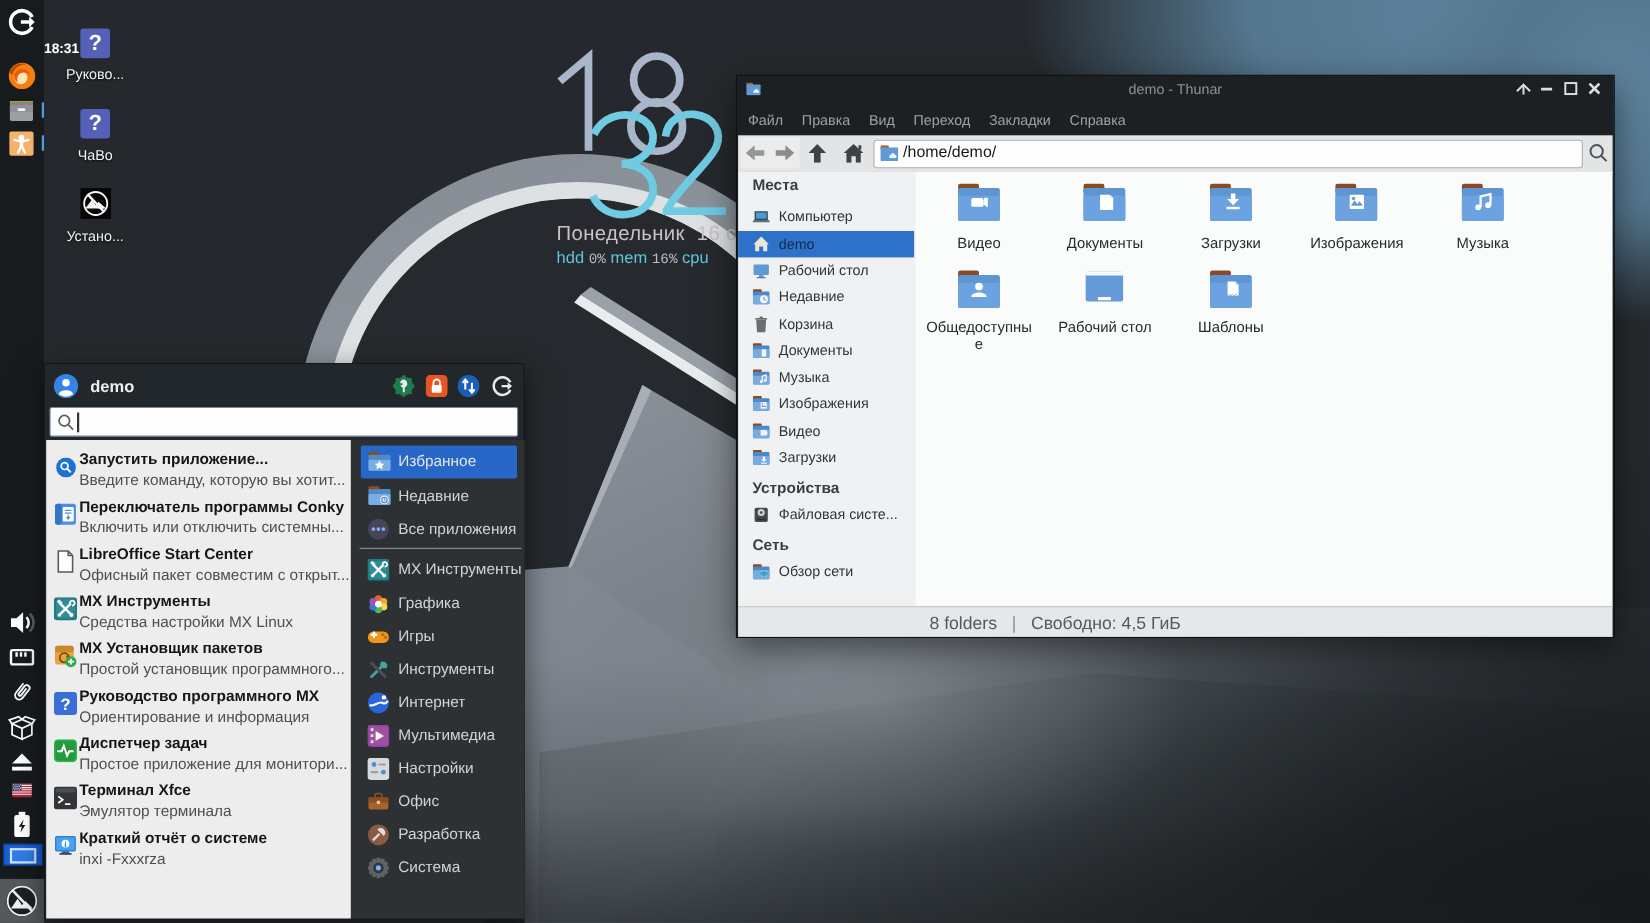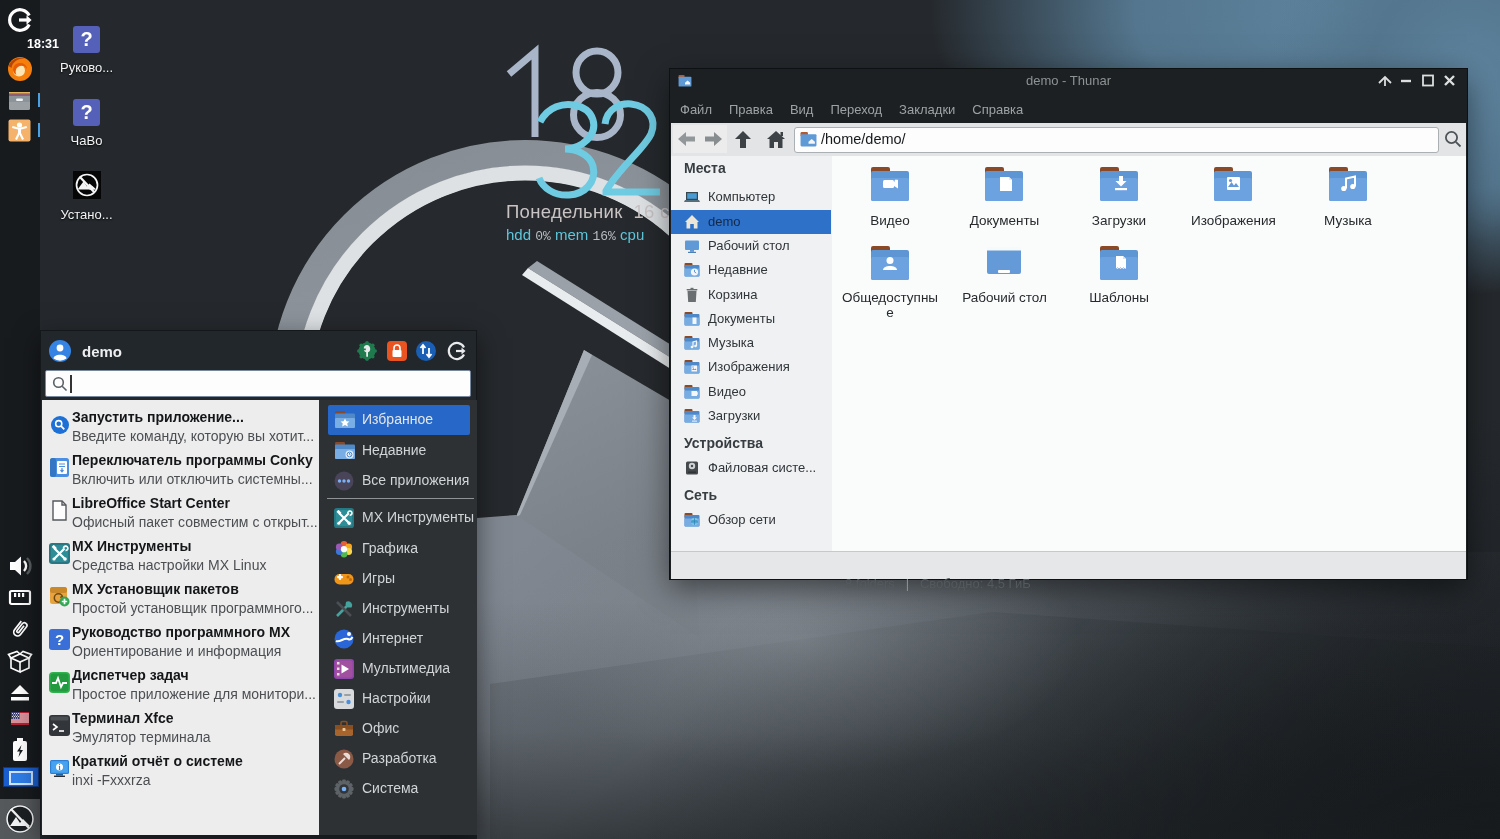--- a/index.html
+++ b/index.html
@@ -120,21 +120,21 @@
  </svg>
  <div class="abs" style="left:43px;top:207px;width:87px;text-align:center;text-shadow:0 1px 2px #000;">Устано...</div>
 </div>
 
 <div id="panel" class="abs" style="left:0;top:0;width:40px;height:839px;background:#181b1e;">
  <svg class="abs" style="left:7px;top:7px;" width="26" height="26" viewBox="0 0 26 26">
    <path d="M22.2,8.5 A10.3,10.3 0 1 0 22.2,17.5" fill="none" stroke="#fff" stroke-width="3.2"></path>
    <line x1="12" y1="13" x2="22" y2="13" stroke="#fff" stroke-width="3.2"></line>
    <path d="M19.5,8.2 L24.6,13 L19.5,17.8 Z" fill="#fff"></path>
  </svg>
- <div class="abs" style="left:3px;top:37px;width:40px;text-align:center;color:#fff;font-weight:bold;font-size:12.5px;padding-left:20px;">18:31</div>
+ <div class="abs" style="left:16px;top:37px;width:40px;text-align:center;color:#fff;font-weight:bold;font-size:12.5px;padding-left:20px;">18:31</div>
  <svg class="abs" style="left:7px;top:56px;" width="26" height="26" viewBox="0 0 26 26">
    <circle cx="13" cy="13" r="12" fill="#f57e0d"></circle>
    <path d="M1.5,10 C4,3 12,0 18,2.5 C10,2 5,7 4.5,12 Z" fill="#b5470b"></path>
    <circle cx="12" cy="14.5" r="6" fill="#ffe5b4"></circle>
    <path d="M6,14 C6,9 10,6.5 14,7 C18,7.5 20,10.5 20,13 C18,9.5 14,9 11,11 C8.5,12.7 8,16.5 9.5,19 C7.5,18 6,16.3 6,14 Z" fill="#e55b0a"></path>
  </svg>
  <svg class="abs" style="left:7px;top:88px;" width="25" height="25" viewBox="0 0 25 25">
    <rect x="2" y="4" width="21" height="1.2" fill="#e4b45a"></rect>
    <rect x="2" y="5.2" width="21" height="1.2" fill="#76b876"></rect>
    <rect x="2" y="6.4" width="21" height="1.2" fill="#c95f8e"></rect>
@@ -438,21 +438,21 @@
           <use href="#f40"></use>
           <path d="M17,10 L24,10 L27,13 L27,23 L17,23 Z" fill="#fff"></path>
           <path d="M24,10 L24,13 L27,13" fill="#e0e0e0"></path>
           <path d="M17,23 L18.5,21.8 L20,23 L21.5,21.8 L23,23 L24.5,21.8 L26,23 L27,23" stroke="#639ad7" stroke-width="0.8" fill="none"></path>
         </g>
       </svg>
   <div class="glab" style="left:230px;top:134px;">Шаблоны</div>
  </div>
 
  <div class="abs" style="left:1px;top:482px;width:795px;height:27px;background:#e6e7e8;border-top:1px solid #c6c8c9;">
-  <div class="abs" style="left:174px;top:24px;font-size:13px;color:#53595d;">8 folders&nbsp;&nbsp; <span style="color:#8a9094;">|</span> &nbsp;&nbsp;Свободно: 4,5 ГиБ</div>
+  <div class="abs" style="left:174px;top:7px;font-size:16px;color:#53595d;">8 folders&nbsp;&nbsp; <span style="color:#8a9094;">|</span> &nbsp;&nbsp;Свободно: 4,5 ГиБ</div>
  </div>
 </div>
 
 <div id="whisker" class="abs" style="left:40px;top:330px;width:437px;height:505px;background:#22272c;border:1px solid #14181b;box-sizing:border-box;box-shadow:0 8px 24px rgba(0,0,0,.5);">
  <svg class="abs" style="left:8px;top:9px;" width="22" height="22" viewBox="0 0 22 22">
       <circle cx="11" cy="11" r="11" fill="#3584e4"></circle>
       <circle cx="11" cy="8" r="3.4" fill="#fff"></circle>
       <path d="M4.5,18.5 C5,13.5 17,13.5 17.5,18.5 A 11 11 0 0 1 4.5,18.5 Z" fill="#fff"></path>
     </svg>
  <div class="abs" style="left:41px;top:12px;font-size:15px;font-weight:bold;color:#eceeef;">demo</div>

